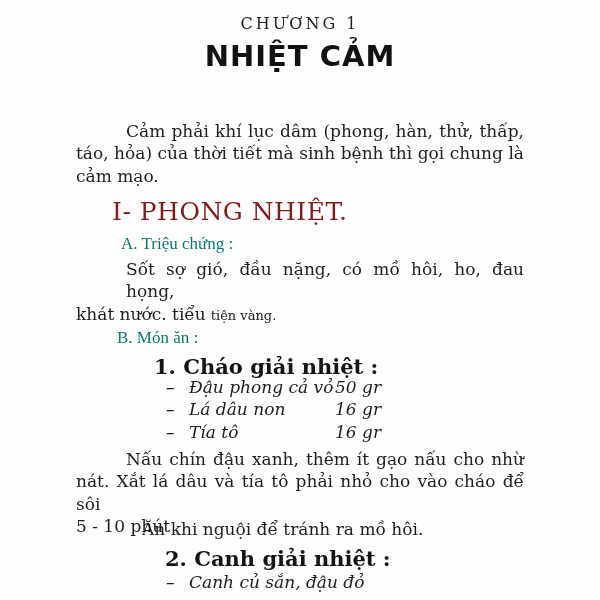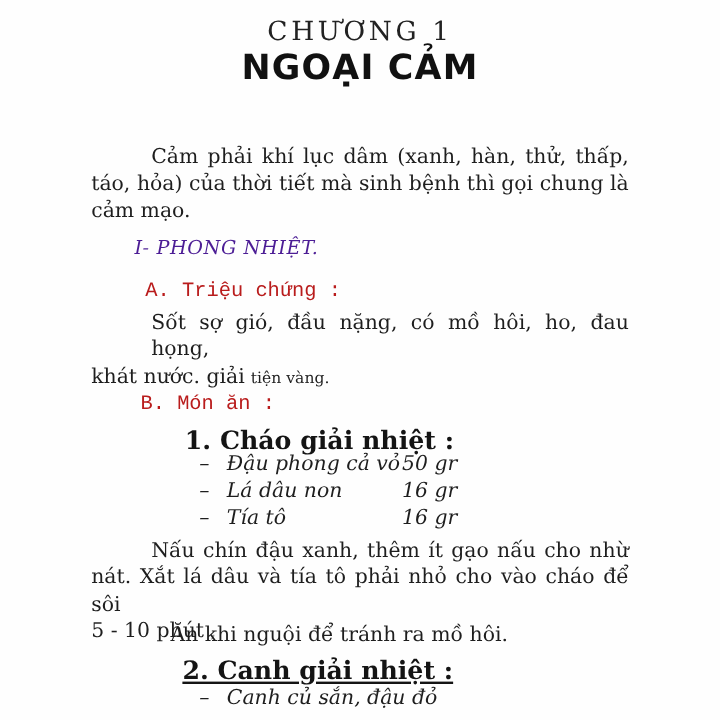--- a/index.html
+++ b/index.html
@@ -11,21 +11,21 @@
     overflow: hidden;
     font-family: "DejaVu Serif", serif;
     color: #1e1e1e;
     box-sizing: border-box;
   }
   .abs { position: absolute; }
 
   .chapter-label {
     top: 14px; left: 0; right: 0;
     text-align: center;
-    font-size: 22px;
+    font-size: 16px;
     letter-spacing: 3px;
     color: #222;
   }
   .page-title {
     top: 39px; left: 0; right: 0;
     text-align: center;
     font-family: "DejaVu Sans", sans-serif;
     font-weight: bold;
     font-size: 29px;
     letter-spacing: 1px;
@@ -36,29 +36,28 @@
     left: 76px;
     width: 448px;
     font-size: 17px;
     line-height: 22.4px;
   }
   .jline { text-align: justify; text-align-last: justify; }
   .indent { padding-left: 50px; box-sizing: border-box; }
 
   .sec-heading {
     top: 197px; left: 112px;
-    font-size: 16px;
+    font-size: 25px;
     letter-spacing: 0.5px;
-    color: #4c1d95;
-    font-style: italic;
+    color: #7f1d1d;
   }
   .sans-heading {
-    font-family: Liberation Mono, monospace;
+    font-family: Liberation Serif, serif;
     font-size: 17px;
-    color: #b91c1c;
+    color: #0f766e;
     text-align: right;
   }
   .recipe-title {
     font-weight: bold;
     font-size: 21px;
     color: #141414;
   }
 
   .ing-block { left: 76px; width: 448px; font-size: 17px; }
   .ing-row { position: relative; height: 22.4px; }
@@ -70,35 +69,35 @@
   .stray-mark { opacity: 0.45; margin-left: 5px; }
   .small-inline { font-size: 13px; margin-left: 5px; }
 </style>
 </head>
 <body>
 
 <div class="page">
 
   <div class="abs chapter-label">CHƯƠNG 1</div>
 
-  <div class="abs page-title">NGOẠI CẢM</div>
+  <div class="abs page-title">NHIỆT CẢM</div>
 
   <div class="abs para" style="top:120px;">
-    <div class="jline indent">Cảm phải khí lục dâm (xanh, hàn, thử, thấp,</div>
+    <div class="jline indent">Cảm phải khí lục dâm (phong, hàn, thử, thấp,</div>
     <div class="jline">táo, hỏa) của thời tiết mà sinh bệnh thì gọi chung là</div>
     <div>cảm mạo.</div>
   </div>
 
   <div class="abs sec-heading">I- PHONG NHIỆT.</div>
 
   <div class="abs sans-heading" style="top:234px; left:121px;">A. Triệu chứng :</div>
 
   <div class="abs para" style="top:258px;">
     <div class="jline indent">Sốt sợ gió, đầu nặng, có mồ hôi, ho, đau họng,</div>
-    <div><span>khát nước. giải</span><span class="small-inline">tiện vàng.</span></div>
+    <div><span>khát nước. tiểu</span><span class="small-inline">tiện vàng.</span></div>
   </div>
 
   <div class="abs sans-heading" style="top:328px; left:117px;">B. Món ăn :</div>
 
   <div class="abs recipe-title" style="top:354px; left:154px;">1. Cháo giải nhiệt :</div>
 
   <div class="abs ing-block" style="top:377px;">
     <div class="ing-row">
       <span class="ing-dash">–</span>
       <span class="ing-name">Đậu phong cả vỏ</span>
@@ -117,21 +116,21 @@
   </div>
 
   <div class="abs para" style="top:448px;">
     <div class="jline indent">Nấu chín đậu xanh, thêm ít gạo nấu cho nhừ</div>
     <div class="jline">nát. Xắt lá dâu và tía tô phải nhỏ cho vào cháo để sôi</div>
     <div><span>5 - 10 phút</span><span class="stray-mark">,</span></div>
   </div>
 
   <div class="abs note-line" style="top:519px; left:142px;">Ăn khi nguội để tránh ra mồ hôi.</div>
 
-  <div class="abs recipe-title" style="top:546px; left:152px;text-decoration:underline;">2. Canh giải nhiệt :</div>
+  <div class="abs recipe-title" style="top:546px; left:165px;">2. Canh giải nhiệt :</div>
 
   <div class="abs ing-block" style="top:572px;">
     <div class="ing-row">
       <span class="ing-dash">–</span>
       <span class="ing-name">Canh củ sắn, đậu đỏ</span>
     </div>
   </div>
 
 </div>
 

